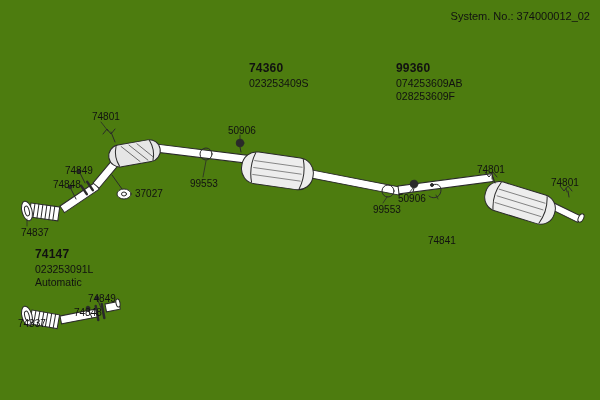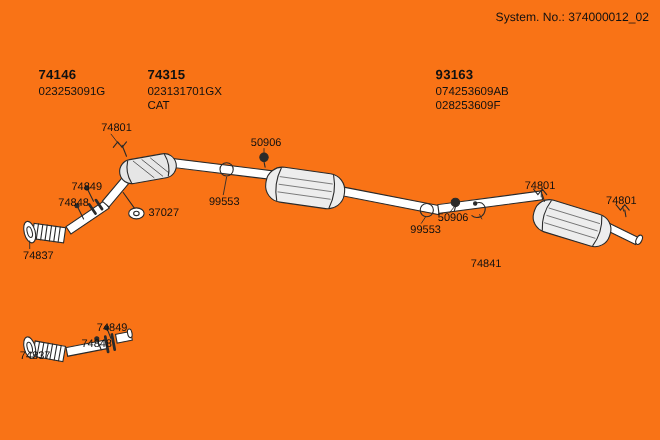--- a/index.html
+++ b/index.html
@@ -1,50 +1,50 @@
 <!DOCTYPE html>
 <html><head>
 <meta charset="utf-8">
 <style>
   * { box-sizing: border-box; }
   html, body { margin: 0; padding: 0; }
   body { font-family: "Liberation Sans", sans-serif; background: #fff; color: #111; }
-  .stage { position: relative; width: 600px; height: 400px; background: #f97316; overflow: hidden; }
+  .stage { position: relative; width: 600px; height: 400px; background: #4d7c0f; overflow: hidden; }
   .sysno { position: absolute; top: 10px; right: 10px; font-size: 11px; color: #111; }
   .group { position: absolute; line-height: 13px; }
   .group .num { font-weight: bold; font-size: 12px; letter-spacing: .2px; margin-bottom: 2px; }
   .group .code { font-size: 10.5px; }
   .plabel { position: absolute; font-size: 10px; white-space: nowrap; color: #111; }
   svg.diagram { position: absolute; left: 0; top: 0; }
 </style>
 </head>
 <body>
 
 <div class="stage">
 
   <div class="sysno">System. No.: 374000012_02</div>
 
-  <div class="group" style="left:35px; top:62px;">
-    <div class="num">74146</div>
-    <div class="code">023253091G</div>
+
+
+  <div class="group" style="left:249px; top:62px;">
+    <div class="num">74360</div>
+    <div class="code">023253409S</div>
   </div>
 
-  <div class="group" style="left:134px; top:62px;">
-    <div class="num">74315</div>
-    <div class="code">023131701GX</div>
-    <div class="code">CAT</div>
-  </div>
-
-
   <div class="group" style="left:396px; top:62px;">
-    <div class="num">93163</div>
+    <div class="num">99360</div>
     <div class="code">074253609AB</div>
     <div class="code">028253609F</div>
   </div>
 
+  <div class="group" style="left:35px; top:248px;">
+    <div class="num">74147</div>
+    <div class="code">023253091L</div>
+    <div class="code">Automatic</div>
+  </div>
 
   <svg class="diagram" width="600" height="400" viewBox="0 0 600 400" aria-hidden="true">
     <g stroke="#2a2a2a" stroke-width="1" fill="none" stroke-linecap="round">
 
       <g fill="#fff">
         <rect x="0" y="0" width="42" height="8" transform="translate(60,206) rotate(-34)"></rect>
         <rect x="0" y="0" width="28" height="8" transform="translate(93,183) rotate(-50)"></rect>
         <rect x="0" y="0" width="92" height="8" transform="translate(156,144) rotate(7)"></rect>
         <rect x="0" y="0" width="90" height="8" transform="translate(312,170) rotate(11)"></rect>
         <rect x="0" y="0" width="95" height="8" transform="translate(398,186) rotate(-7.5)"></rect>

